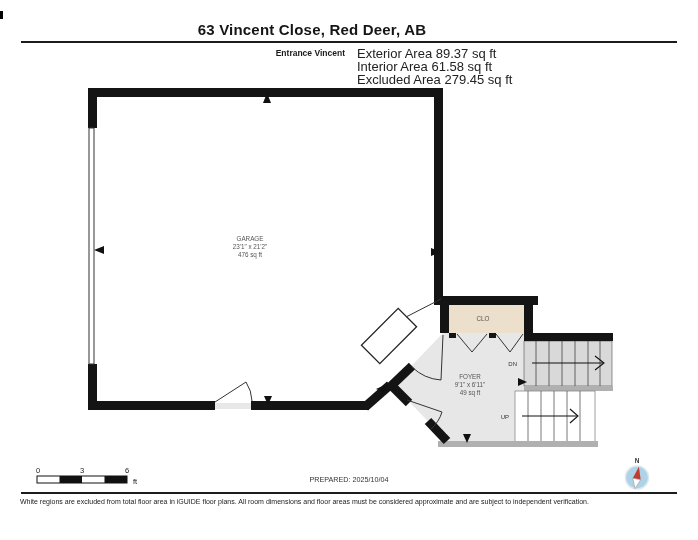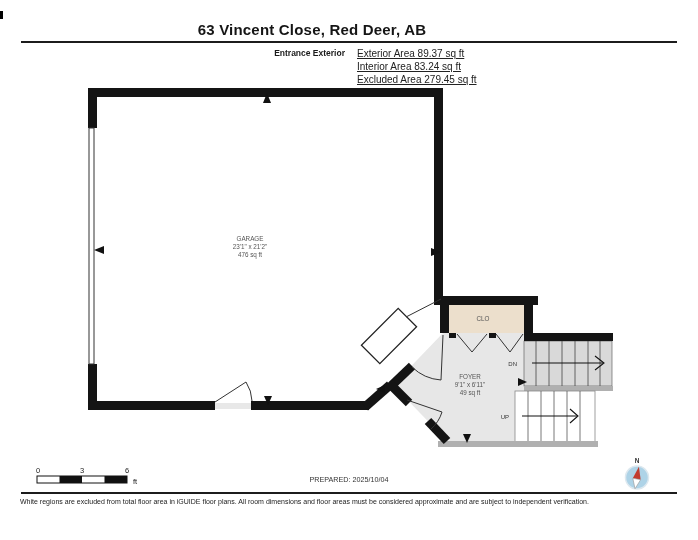--- a/index.html
+++ b/index.html
@@ -13,22 +13,22 @@
     font-size:15px;font-weight:bold;letter-spacing:.2px;color:#151515;
   }
   .rule{position:absolute;left:21px;width:656px;height:2px;background:#1c1c1c;}
   .rule-top{top:41px;}
   .rule-bottom{top:492px;}
   .floor-label{
     position:absolute;right:353px;top:47px;font-size:8.5px;font-weight:bold;
     line-height:13px;color:#1a1a1a;white-space:nowrap;
   }
   .area-lines{
-    position:absolute;left:357px;top:47px;font-size:10px;line-height:13px;
-    color:#222;white-space:nowrap;text-decoration:underline;
+    position:absolute;left:357px;top:47px;font-size:13px;line-height:13px;
+    color:#222;white-space:nowrap;
   }
   .plan-svg{position:absolute;left:0;top:0;width:698px;height:540px;}
   .disclaimer{
     position:absolute;left:20px;top:498px;font-size:7px;color:#222;white-space:nowrap;
   }
   svg text{font-family:"Liberation Sans",sans-serif;}
   .room-label{fill:#555;font-size:6.3px;}
   .stair-label{fill:#333;font-size:6px;}
   .scale-num{fill:#222;font-size:7.5px;}
   .prepared{fill:#333;font-size:7.2px;}
@@ -38,24 +38,24 @@
 </head>
 <body>
 
 <div class="page">
 
   <div class="edge-tick"></div>
 
   <h1 class="title">63 Vincent Close, Red Deer, AB</h1>
   <div class="rule rule-top"></div>
 
-  <div class="floor-label">Entrance Exterior</div>
+  <div class="floor-label">Entrance Vincent</div>
   <div class="area-lines">
     <div>Exterior Area 89.37 sq ft</div>
-    <div>Interior Area 83.24 sq ft</div>
+    <div>Interior Area 61.58 sq ft</div>
     <div>Excluded Area 279.45 sq ft</div>
   </div>
 
   <svg class="plan-svg" viewBox="0 0 698 540">
 
     <polygon points="443,333 524,333 524,391 515,391 515,441 447,441 393,385" fill="#e7e7e7"></polygon>
     <rect x="443" y="305" width="81" height="28" fill="#ecdfcc"></rect>
 
     <g>
       <rect x="524" y="341" width="88" height="45" stroke="#666" stroke-width="0.7" fill="#d9d9d9"></rect>

